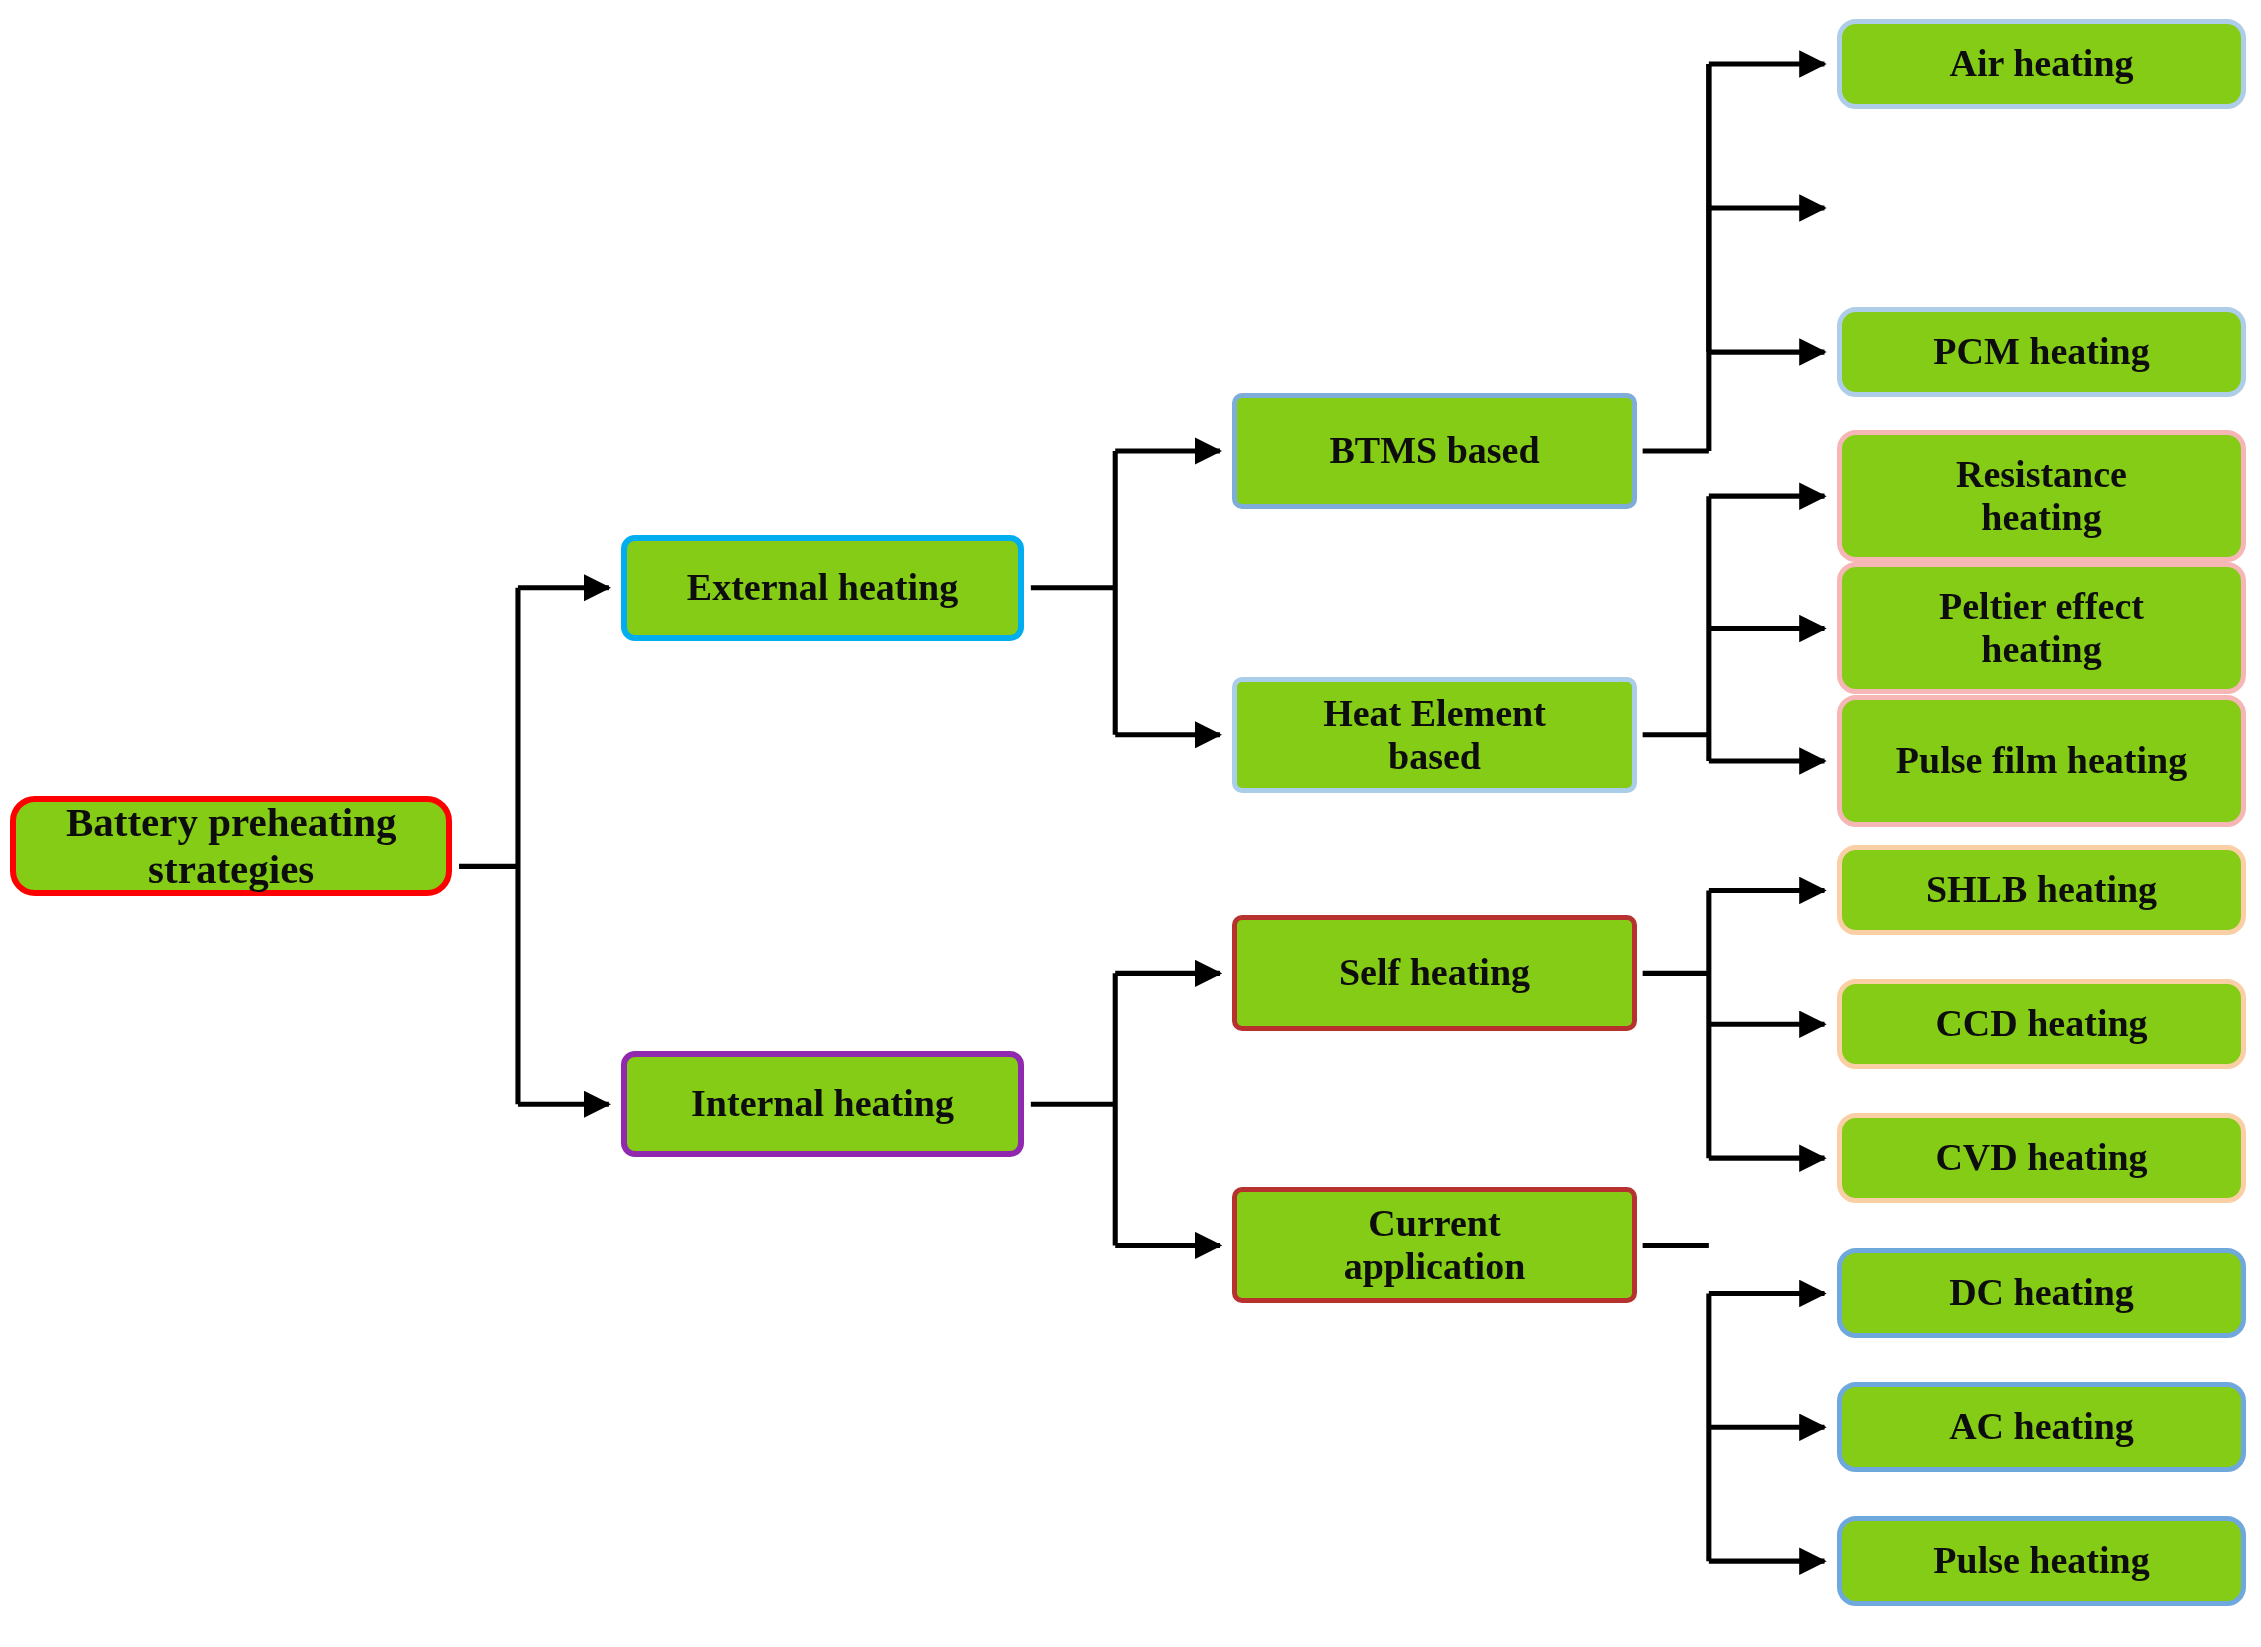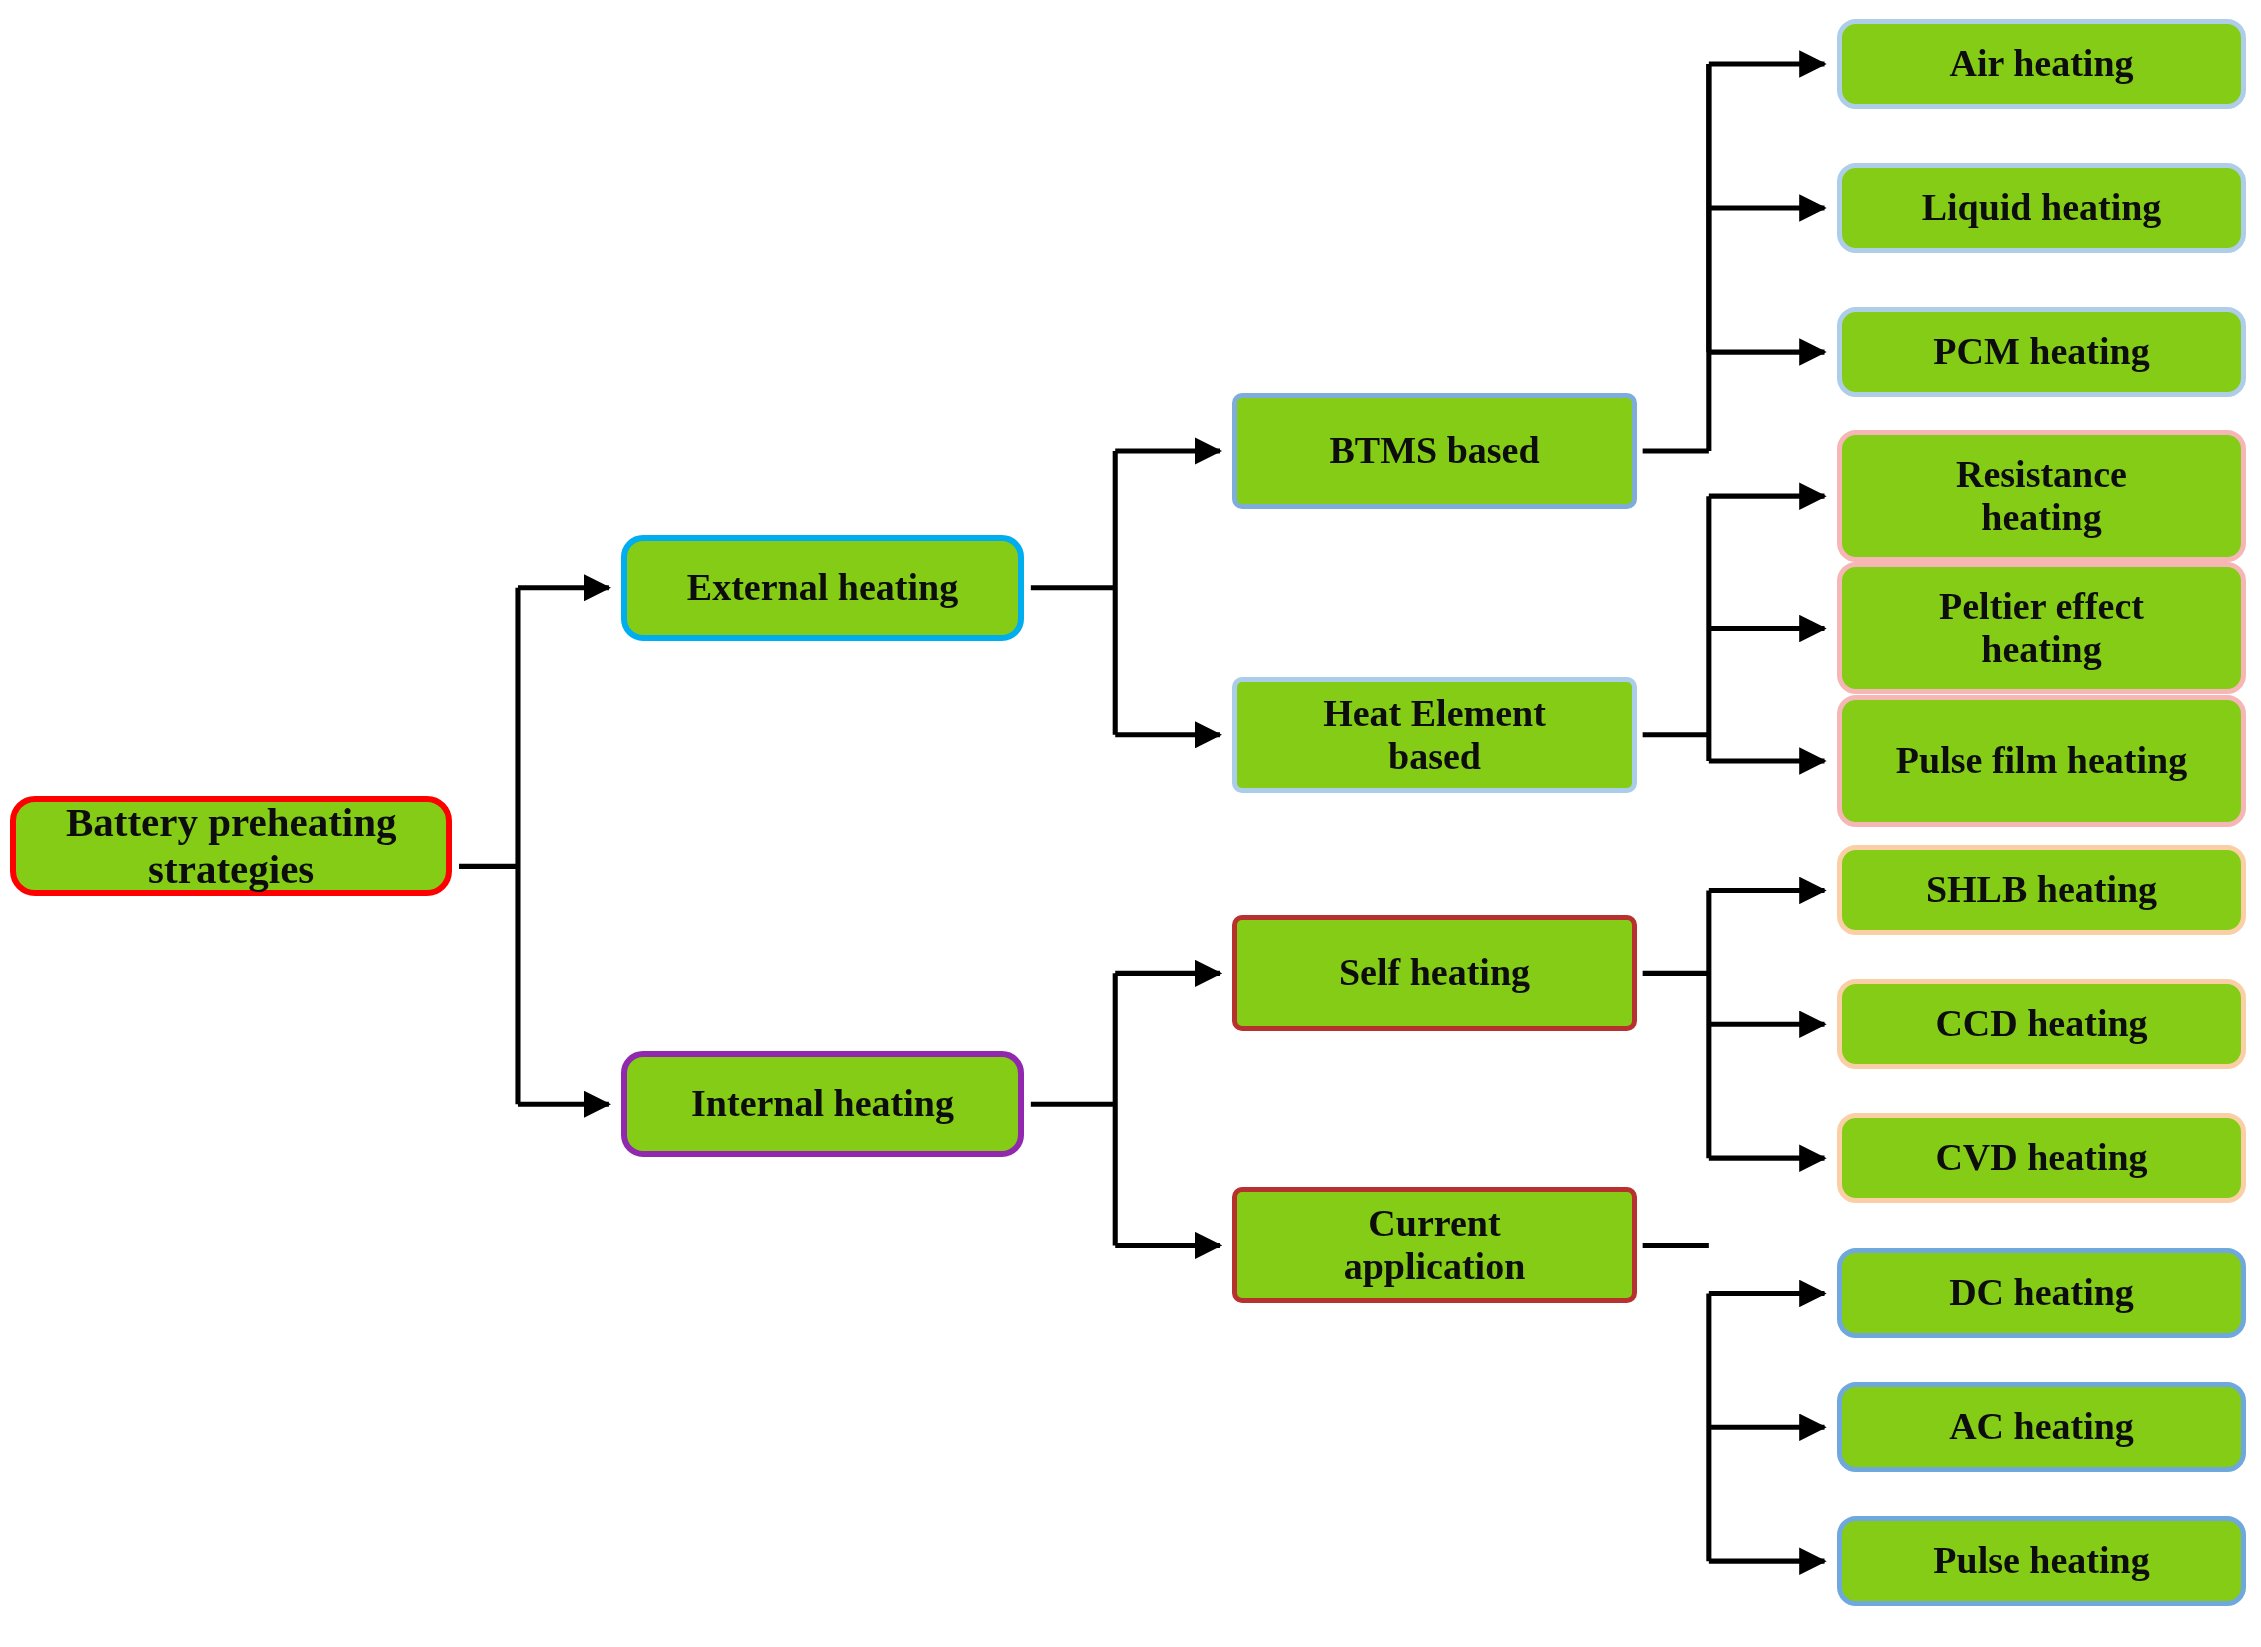--- a/index.html
+++ b/index.html
@@ -43,21 +43,21 @@
     left: 10.2px; top: 796px;
     width: 442px; height: 100px;
     border-width: 6.5px;
     border-radius: 25px;
     font-size: 41px;
   }
   
   .n-l2 {
     width: 403px; height: 106px;
     border-width: 6.5px;
-    border-radius: 22px;
+    border-radius: 14px;
     font-size: 38px;
   }
   .n-ext { left: 621px; top: 535px; }
   .n-int { left: 621px; top: 1051px; }
   
   .n-l3 {
     width: 405px; height: 116px;
     border-width: 5.8px;
     border-radius: 10px;
     font-size: 38px;
@@ -141,21 +141,20 @@
   <div class="node n-l2 n-int" style="border-color:#9129AE">Internal heating</div>
 
   <div class="node n-l3 n-btms" style="border-color:#7FADD9">BTMS based</div>
   <div class="node n-l3 n-heatel" style="border-color:#AACDE9">Heat Element
 based</div>
   <div class="node n-l3 n-self" style="border-color:#B7312F">Self heating</div>
   <div class="node n-l3 n-curr" style="border-color:#B7312F">Current
 application</div>
 
   <div class="node n-leaf leaf-tall" style="top:19px;border-color:#AECDE8">Air heating</div>
-  <div class="node n-leaf leaf-tall" style="top:163px;border-color:#AECDE8">Liquid heating</div>
   <div class="node n-leaf leaf-tall" style="top:307px;border-color:#AECDE8">PCM heating</div>
 
   <div class="node n-leaf leaf-med" style="top:430px;height:132px;border-color:#F6B6B6">Resistance
 heating</div>
   <div class="node n-leaf leaf-med" style="top:562px;height:132px;border-color:#F6B6B6">Peltier effect
 heating</div>
   <div class="node n-leaf leaf-med" style="top:695px;height:132px;border-color:#F6B6B6">Pulse film heating</div>
 
   <div class="node n-leaf leaf-tall" style="top:845px;border-color:#FBCFA5">SHLB heating</div>
   <div class="node n-leaf leaf-tall" style="top:979px;border-color:#FBCFA5">CCD heating</div>

